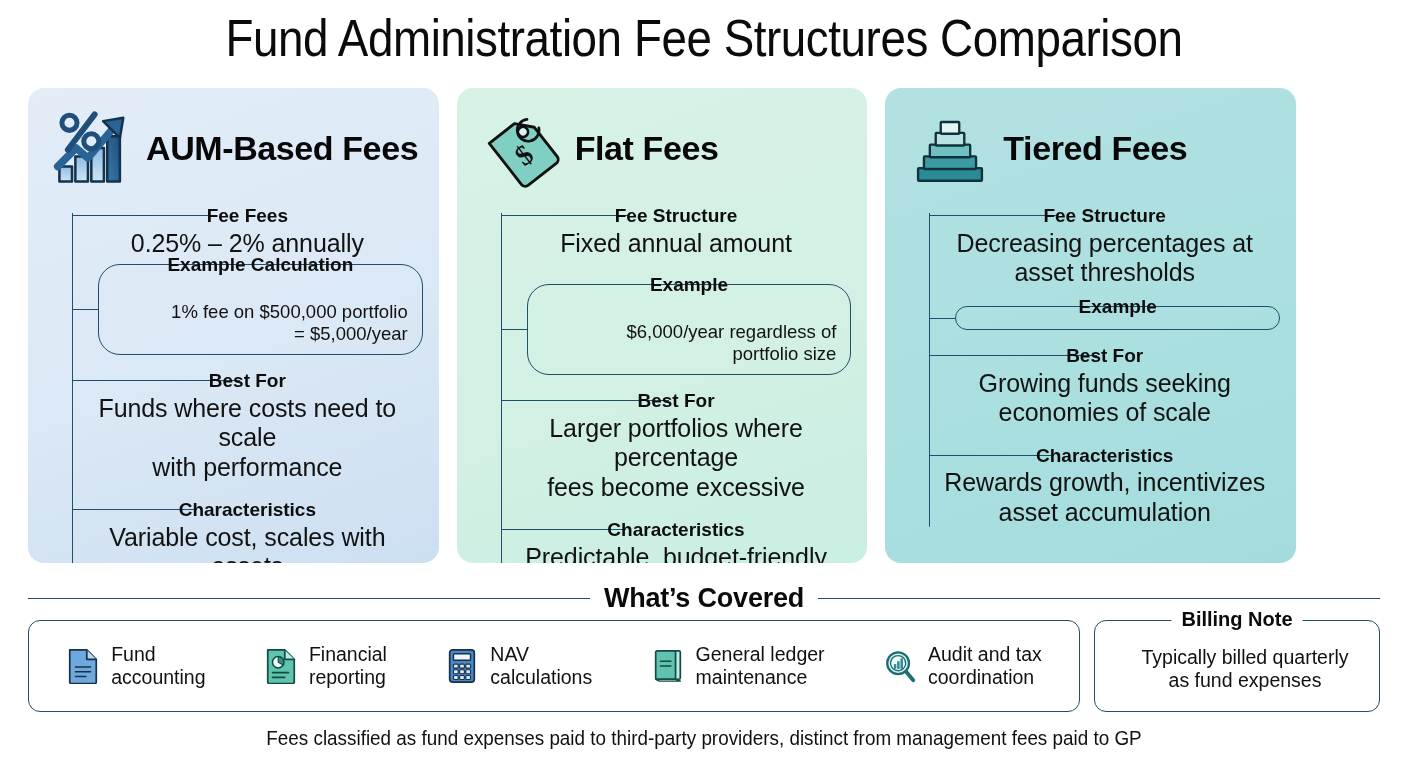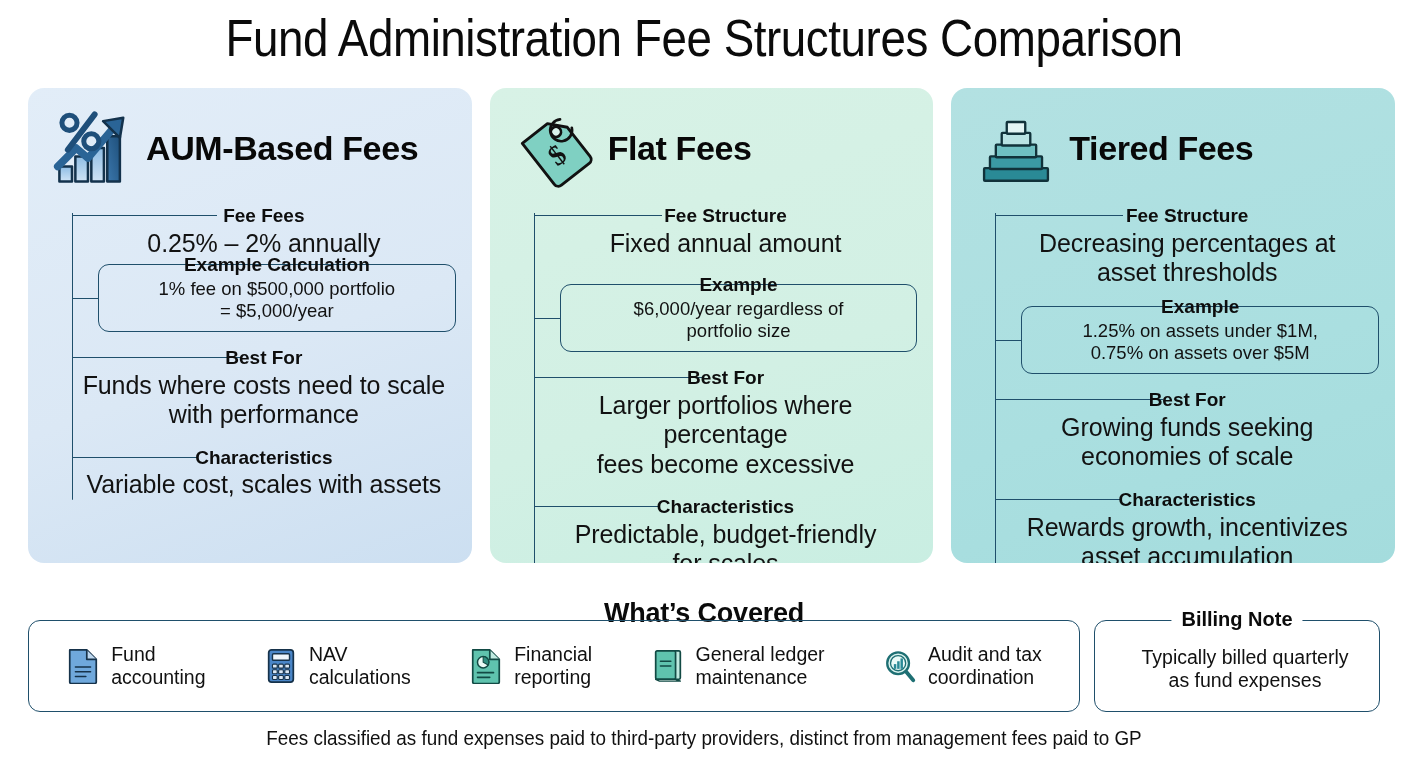--- a/index.html
+++ b/index.html
@@ -17,21 +17,21 @@
     text-align: center;
     font-family: "Liberation Sans Narrow", "Liberation Sans", sans-serif;
     font-size: 52px; font-weight: 400; color: #0b0b0b;
     letter-spacing: -0.5px;
     transform: scaleX(0.88); transform-origin: center top;
   }
 
   
   .cards {
     position: absolute; top: 88px; left: 28px;
-    width: 1367px; height: 475px;
+    width: 1268px; height: 475px;
     display: flex; gap: 18px;
   }
   .card {
     position: relative; flex: 1 1 0;
     border-radius: 16px;
     padding: 14px 16px 10px 16px;
     overflow: hidden;
   }
   .card.c1 { background: linear-gradient(160deg,#e2edf8 0%, #dbe8f5 55%, #ccdff1 100%); }
   .card.c2 { background: linear-gradient(160deg,#d8f2e6 0%, #d2f0e4 60%, #c9eee2 100%); }
@@ -69,46 +69,46 @@
     text-align: center; font-size: 25px; color: #121212;
     line-height: 1.18; letter-spacing: -0.1px;
   }
   .sec-text.big { font-size: 25px; line-height: 1.15; }
 
   
   .exbox {
     position: relative;
     margin: 6px 0 10px 26px;
     border: 1.6px solid #1f4f6b;
-    border-radius: 11px;
+    border-radius: 22px;
     padding: 13px 14px 9px 14px;
     background: transparent;
   }
   .exbox .ex-title {
     position: absolute; top: -11px; left: 50%; transform: translateX(-50%);
     padding: 0 9px;
     font-size: 19px; font-weight: 700; color: #0d0d0d;
     white-space: nowrap;
   }
   .exbox .ex-title::before {
     content:""; position:absolute; left:0; right:0; top:10px; bottom:0;
     z-index:-1;
   }
-  .ex-text { text-align:center; font-size: 18.5px; color:#121212; line-height: 1.2; }
+  .ex-text { text-align:right; font-size: 18.5px; color:#121212; line-height: 1.2; margin-top: 23px; }
   .ex-stub {
     position: absolute; left: -26px; top: 50%; width: 26px; height: 0;
     border-top: 1.6px solid #1f4f6b;
   }
   
   .exbox .ex-title { background: inherit; }
 
   
   .covered-head {
     position: absolute; top: 583px; left: 28px; width: 1352px;
-    display: flex; align-items: center; gap: 14px; flex-direction: column;
+    display: flex; align-items: center; gap: 14px;
   }
   .covered-head .rule { flex: 1 1 auto; height: 0; border-top: 1.8px solid #1f4f6b; }
   .covered-head .ch-text {
     font-size: 27px; font-weight: 700; color: #0a0a0a; white-space: nowrap;
     letter-spacing: -0.2px;
   }
 
   .covered-row {
     position: absolute; top: 620px; left: 28px; width: 1352px; height: 92px;
     display: flex; gap: 14px; align-items: stretch;
@@ -285,22 +285,20 @@
         <div class="sec">
           <div class="branch" style="width:128px"></div>
           <div class="sec-label">Fee Structure</div>
           <div class="sec-text" style="white-space: pre-line;">Decreasing percentages at
 asset thresholds</div>
         </div>
 
         <div class="exbox" style="margin-top:18px">
           <div class="ex-stub"></div>
           <div class="ex-title">Example</div>
-          <div class="ex-text" style="white-space: pre-line;">1.25% on assets under $1M,
-0.75% on assets over $5M</div>
         </div>
 
         <div class="sec" style="margin-top:14px">
           <div class="branch" style="width:168px"></div>
           <div class="sec-label">Best For</div>
           <div class="sec-text" style="white-space: pre-line;">Growing funds seeking
 economies of scale</div>
         </div>
 
         <div class="sec" style="margin-top:16px">
@@ -330,20 +328,37 @@
             <path d="M21 2 v10 h10" fill="#bdd7ee" stroke="#16324a" stroke-width="1.8" stroke-linejoin="round"></path>
             <g stroke="#16324a" stroke-width="1.6" stroke-linecap="round">
               <line x1="9" y1="20" x2="25" y2="20"></line>
                 <line x1="9" y1="25" x2="25" y2="25"></line>
               <line x1="9" y1="30" x2="20" y2="30"></line>
             </g>
           </svg>
         </span>
         <span class="cov-label" style="white-space: pre-line;">Fund
 accounting</span>
+      </div>
+
+      <div class="cov-item">
+        <span class="ci">
+          <svg viewBox="0 0 34 38">
+            <path d="M3 2 h18 l10 10 v24 a1.5 1.5 0 0 1 -1.5 1.5 h-25 A1.5 1.5 0 0 1 3 36 Z" fill="#5fc3ae" stroke="#124a44" stroke-width="1.8" stroke-linejoin="round"></path>
+            <path d="M21 2 v10 h10" fill="#bfeae0" stroke="#124a44" stroke-width="1.8" stroke-linejoin="round"></path>
+            <circle cx="14" cy="15" r="6" fill="#eafaf5" stroke="#124a44" stroke-width="1.6"></circle>
+            <path d="M14 15 L14 9 A6 6 0 0 1 19.2 18 Z" fill="#2f8f80" stroke="#124a44" stroke-width="1.1"></path>
+            <g stroke="#124a44" stroke-width="1.6" stroke-linecap="round">
+              <line x1="8" y1="26" x2="25" y2="26"></line>
+                <line x1="8" y1="31" x2="21" y2="31"></line>
+            </g>
+          </svg>
+        </span>
+        <span class="cov-label" style="white-space: pre-line;">Financial
+reporting</span>
       </div>
 
       <div class="cov-item">
         <span class="ci">
           <svg viewBox="0 0 34 38">
             <rect x="4" y="2" width="26" height="34" rx="3" fill="#4a86c8" stroke="#16324a" stroke-width="1.8"></rect>
             <rect x="8" y="6" width="18" height="7" rx="1.2" fill="#eef5fb" stroke="#16324a" stroke-width="1.5"></rect>
             <g fill="#dce9f5" stroke="#16324a" stroke-width="1.2">
               <rect x="8" y="17" width="5" height="4.2" rx="1"></rect>
                 <rect x="14.5" y="17" width="5" height="4.2" rx="1"></rect>
@@ -357,37 +372,20 @@
             </g>
           </svg>
         </span>
         <span class="cov-label" style="white-space: pre-line;">NAV
 calculations</span>
       </div>
 
       <div class="cov-item">
         <span class="ci">
           <svg viewBox="0 0 34 38">
-            <path d="M3 2 h18 l10 10 v24 a1.5 1.5 0 0 1 -1.5 1.5 h-25 A1.5 1.5 0 0 1 3 36 Z" fill="#5fc3ae" stroke="#124a44" stroke-width="1.8" stroke-linejoin="round"></path>
-            <path d="M21 2 v10 h10" fill="#bfeae0" stroke="#124a44" stroke-width="1.8" stroke-linejoin="round"></path>
-            <circle cx="14" cy="15" r="6" fill="#eafaf5" stroke="#124a44" stroke-width="1.6"></circle>
-            <path d="M14 15 L14 9 A6 6 0 0 1 19.2 18 Z" fill="#2f8f80" stroke="#124a44" stroke-width="1.1"></path>
-            <g stroke="#124a44" stroke-width="1.6" stroke-linecap="round">
-              <line x1="8" y1="26" x2="25" y2="26"></line>
-                <line x1="8" y1="31" x2="21" y2="31"></line>
-            </g>
-          </svg>
-        </span>
-        <span class="cov-label" style="white-space: pre-line;">Financial
-reporting</span>
-      </div>
-
-      <div class="cov-item">
-        <span class="ci">
-          <svg viewBox="0 0 34 38">
             <rect x="8" y="3" width="22" height="30" rx="1.5" fill="#bfeae0" stroke="#124a44" stroke-width="1.8"></rect>
             <rect x="4" y="3" width="21" height="30" rx="1.5" fill="#5fc3ae" stroke="#124a44" stroke-width="1.8"></rect>
             <g stroke="#124a44" stroke-width="1.6" stroke-linecap="round">
               <line x1="9" y1="14" x2="20" y2="14"></line>
                 <line x1="9" y1="19" x2="20" y2="19"></line>
             </g>
             <path d="M4 33 h21 l5 2 H8 Z" fill="#eafaf5" stroke="#124a44" stroke-width="1.5" stroke-linejoin="round"></path>
           </svg>
         </span>
         <span class="cov-label" style="white-space: pre-line;">General ledger

